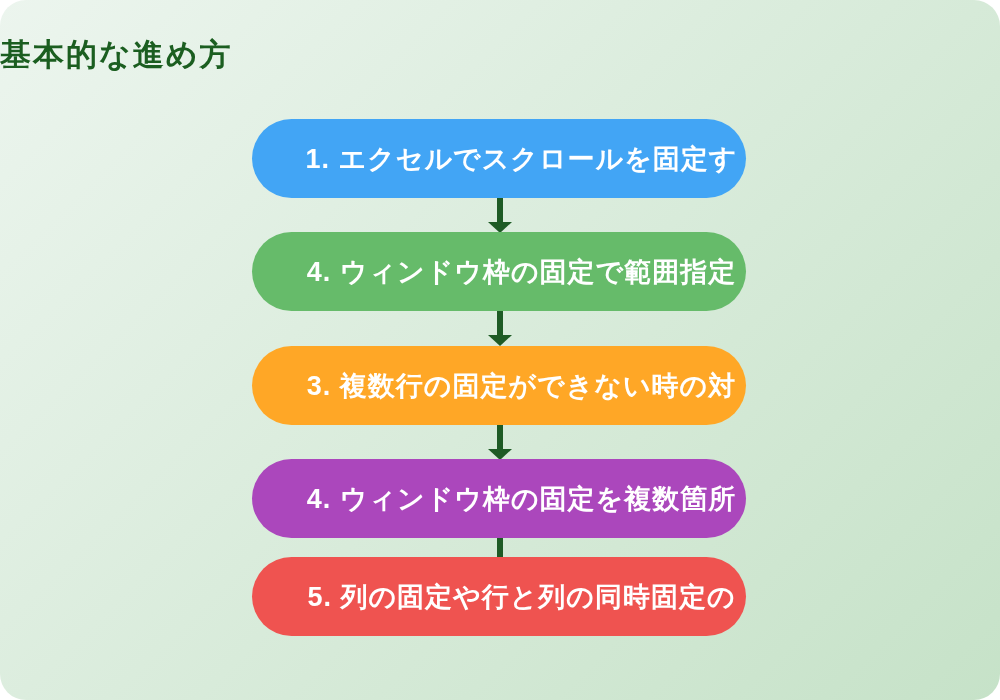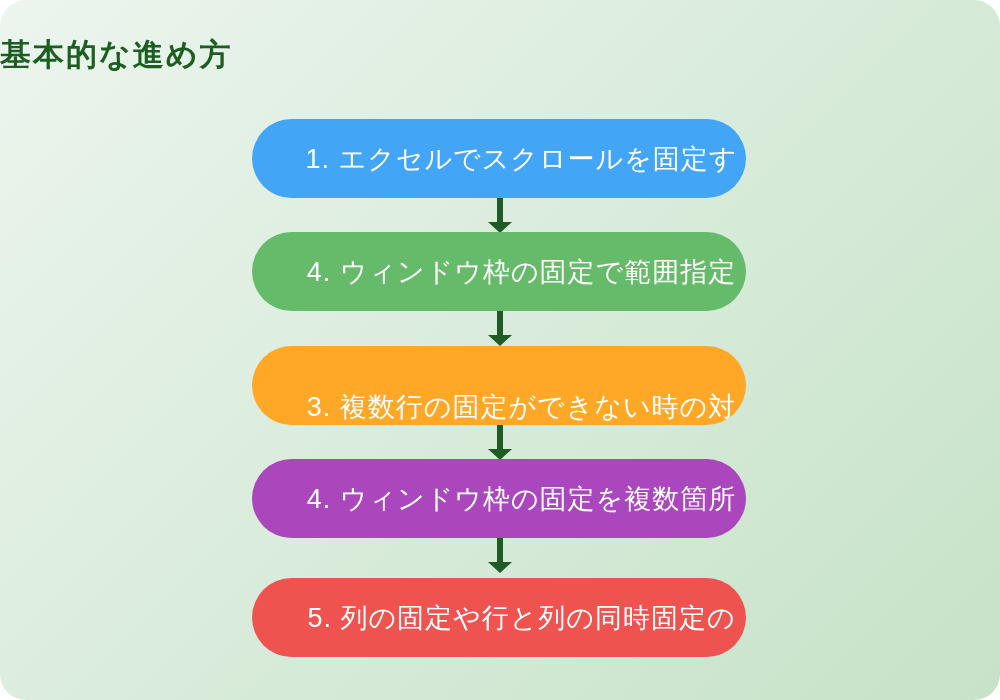--- a/index.html
+++ b/index.html
@@ -34,30 +34,30 @@
     width: 494px;
     height: 79px;
     border-radius: 40px;
     display: flex;
     align-items: center;
     justify-content: center;
   }
   .step span {
     color: #ffffff;
     font-size: 27px;
-    font-weight: normal;
+    font-weight: bold;
     letter-spacing: 1px;
     white-space: nowrap;
     margin-left: 45px;
   }
   .step-0 { top: 119px; }
   .step-1 { top: 232px; }
   .step-2 { top: 346px; }
   .step-3 { top: 459px; text-align: right; }
-  .step-4 { top: 578px; }
+  .step-4 { top: 557px; }
   .arrow {
     position: absolute;
     left: 487px;
     width: 26px;
     height: 35px;
     display: flex;
     flex-direction: column;
     align-items: center;
   }
   .arrow-0 { top: 198px; }
@@ -92,21 +92,21 @@
 
   <div class="step step-1" style="background: rgb(102, 187, 106);">
     <span style="color: rgb(255, 255, 255);">4. ウィンドウ枠の固定で範囲指定</span>
   </div>
 
   <div class="arrow arrow-1">
     <div class="stem" style="background: rgb(30, 91, 37);"></div>
     <div class="head" style="background: rgb(30, 91, 37);"></div>
   </div>
 
-  <div class="step step-2" style="background: rgb(255, 167, 38); align-items: flex-end;">
+  <div class="step step-2" style="background: rgb(255, 167, 38);">
     <span style="color: rgb(255, 255, 255);">3. 複数行の固定ができない時の対</span>
   </div>
 
   <div class="arrow arrow-2">
     <div class="stem" style="background: rgb(30, 91, 37);"></div>
     <div class="head" style="background: rgb(30, 91, 37);"></div>
   </div>
 
   <div class="step step-3" style="background: rgb(171, 71, 188);">
     <span style="color: rgb(255, 255, 255);">4. ウィンドウ枠の固定を複数箇所</span>

